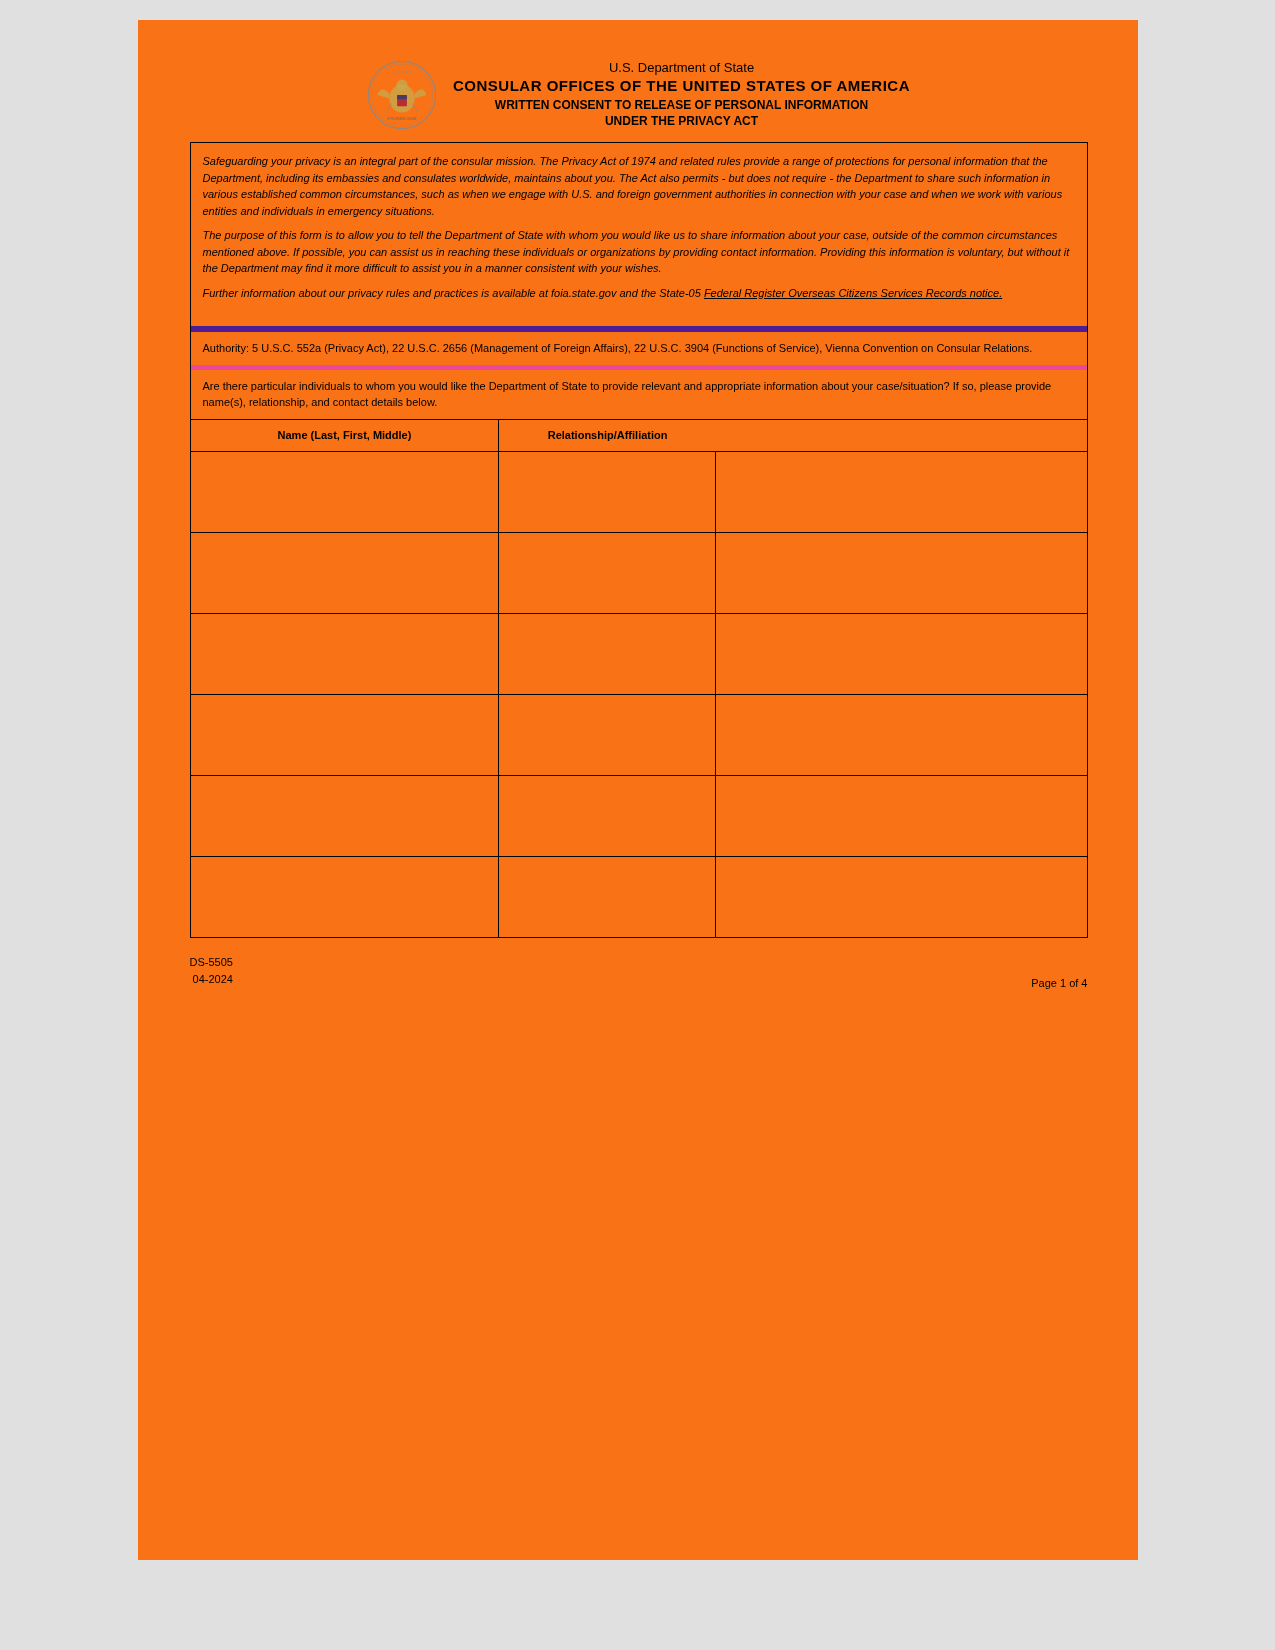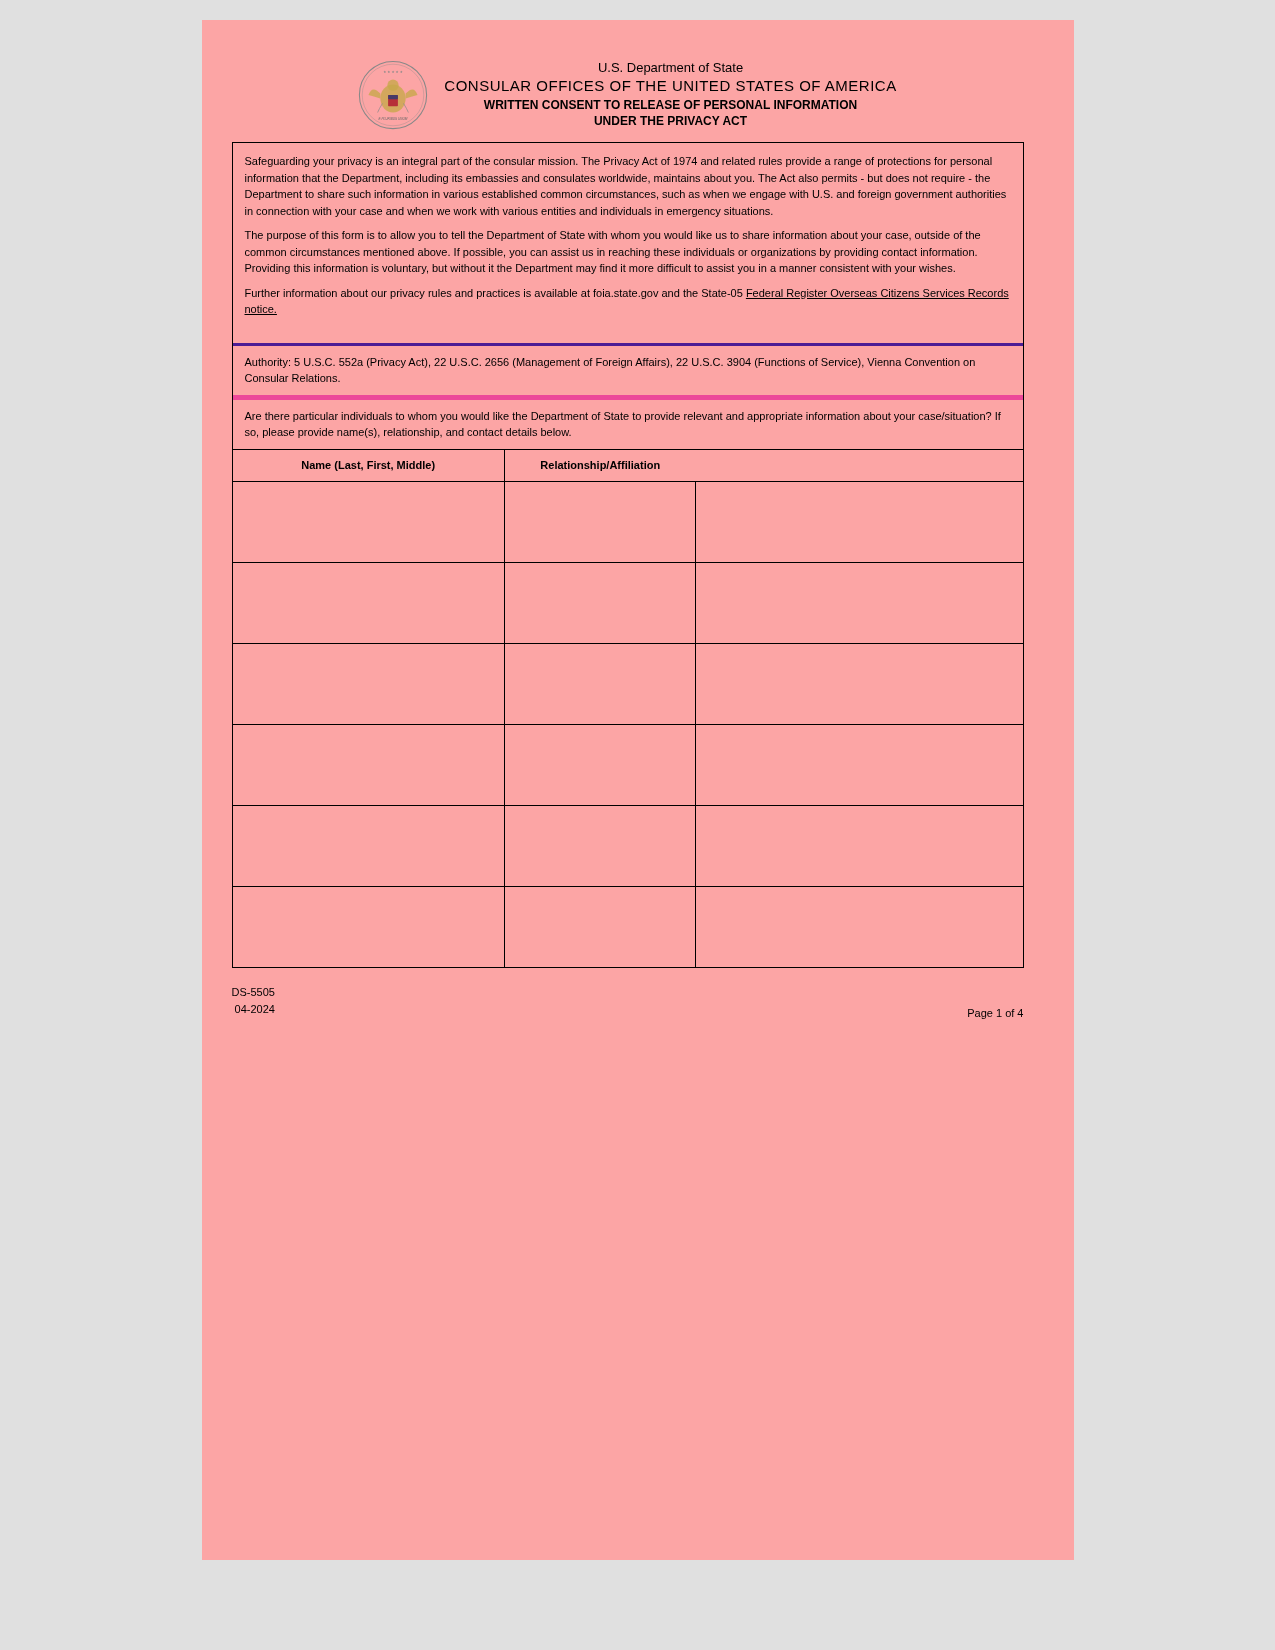--- a/index.html
+++ b/index.html
@@ -11,24 +11,24 @@
     body {
       background: #e0e0e0;
       display: flex;
       justify-content: center;
       align-items: flex-start;
       padding: 20px;
       font-family: Arial, sans-serif;
     }
 
     .page {
-      width: 872px;
+      width: 1000px;
       min-height: 1540px;
-      background: #fca5a5;
-      padding: 40px 50px 40px 30px;
+      background: #f97316;
+      padding: 40px 50px 40px 52px;
       position: relative;
     }
 
     .header {
       text-align: center;
       margin-bottom: 12px;
     }
 
     .header-top-row {
       display: flex;
@@ -48,42 +48,43 @@
       text-align: center;
     }
 
     .dept-name {
       font-size: 13px;
       margin-bottom: 2px;
     }
 
     .consular-offices {
       font-size: 15px;
-      font-weight: normal;
+      font-weight: bold;
       letter-spacing: 0.5px;
       margin-bottom: 4px;
     }
 
     .main-title {
       font-size: 12px;
       font-weight: bold;
       text-transform: uppercase;
       line-height: 1.3;
     }
 
     .form-body {
       border: 1px solid #000;
       padding: 0;
     }
 
     .intro-section {
       padding: 10px 12px;
-      border-bottom: 3px solid #4c1d95;
+      border-bottom: 6px solid #4c1d95;
       font-size: 11px;
       line-height: 1.5;
+      font-style: italic;
     }
 
     .intro-section p {
       margin-bottom: 8px;
     }
 
     .intro-section p:last-child {
       margin-bottom: 15px;
     }
 

